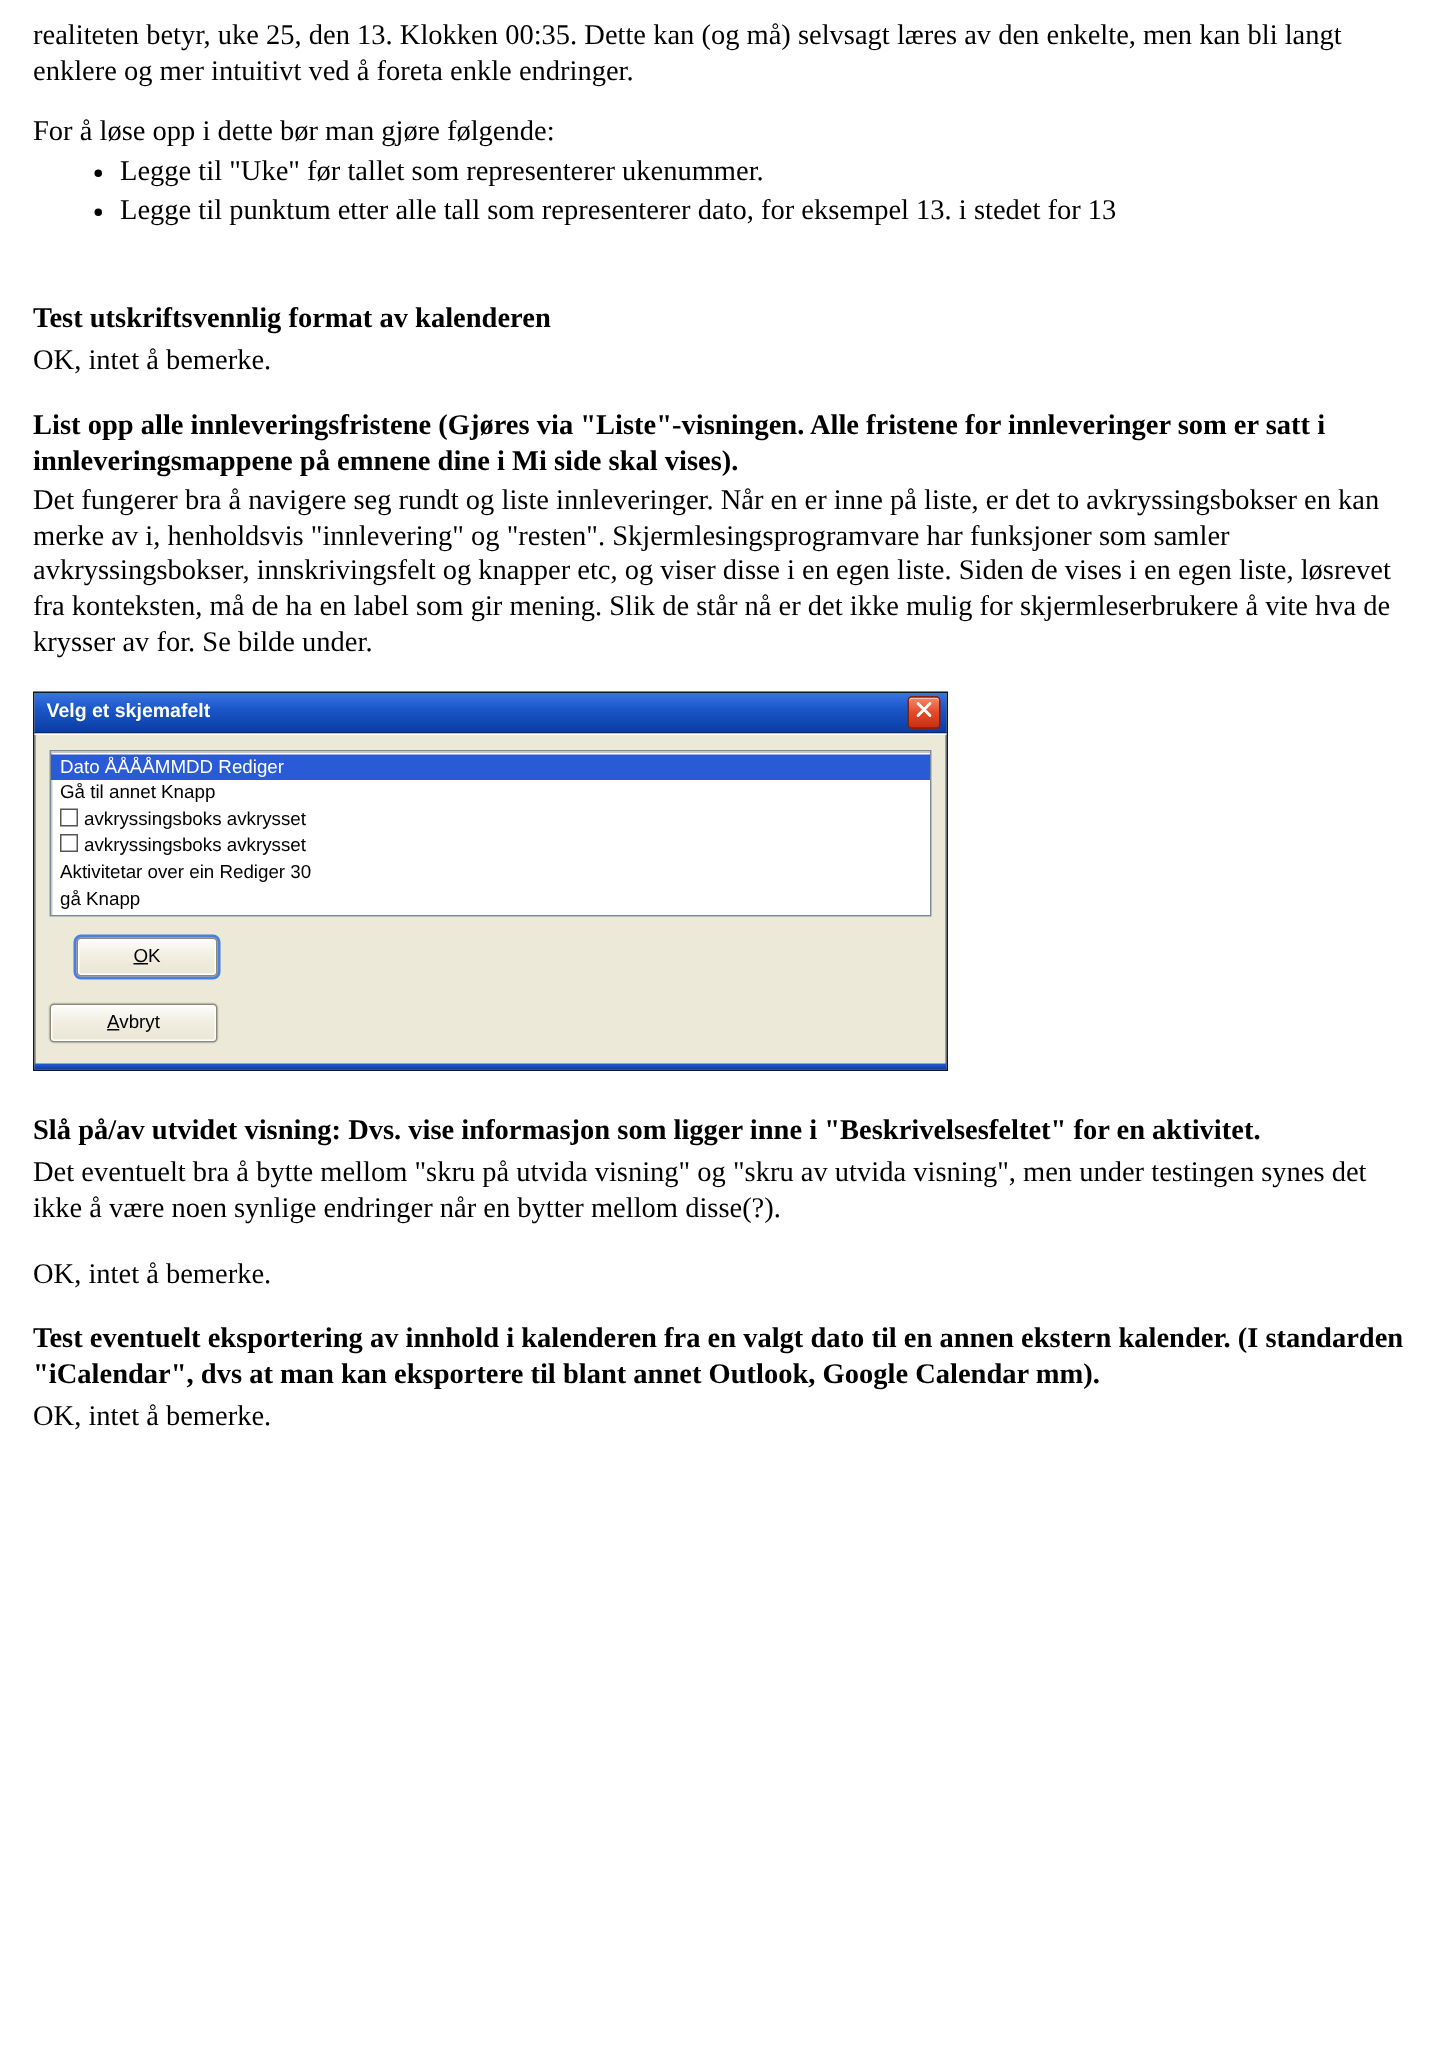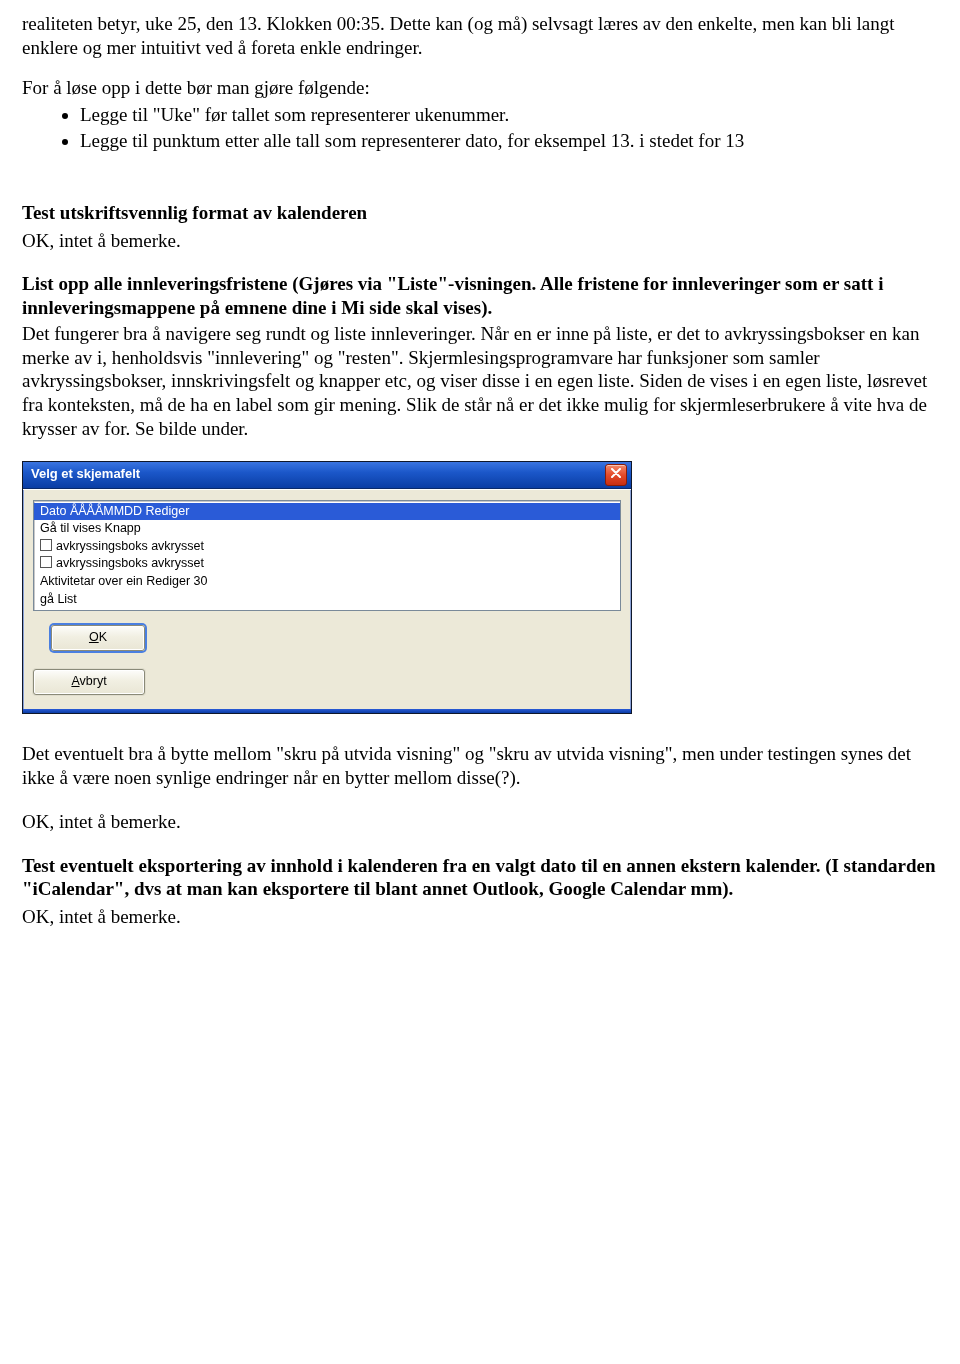--- a/index.html
+++ b/index.html
@@ -149,43 +149,44 @@
       <span>
         <svg viewBox="0 0 10 10">
             <path d="M1 1 L9 9 M9 1 L1 9" stroke="#fff" stroke-width="2" stroke-linecap="round"></path>
           </svg>
       </span>
     </div>
   </div>
   <div class="dlg-body">
     <div class="listbox">
       <div class="row selected">Dato ÅÅÅÅMMDD   Rediger</div>
-      <div class="row">Gå til vises Knapp</div>
+      <div class="row">Gå til annet Knapp</div>
       <div class="row">
         <span class="chkbox"></span><span>avkryssingsboks avkrysset</span>
       </div>
       <div class="row">
         <span class="chkbox"></span><span>avkryssingsboks avkrysset</span>
       </div>
       <div class="row">Aktivitetar over ein Rediger 30</div>
-      <div class="row">gå List</div>
+      <div class="row">gå Knapp</div>
     </div>
     <div class="btn-col">
       <div class="win-btn default">
         <span><span class="mn">O</span>K</span>
       </div>
       <div class="win-btn">
         <span><span class="mn">A</span>vbryt</span>
       </div>
     </div>
   </div>
   <div class="dlg-bottom"></div>
 </div>
 
 <div class="block">
+  <p class="bold">Slå på/av utvidet visning: Dvs. vise informasjon som ligger inne i "Beskrivelsesfeltet" for en aktivitet.</p>
   <p>Det eventuelt bra å bytte mellom "skru på utvida visning" og "skru av utvida visning", men under testingen synes det ikke å være noen synlige endringer når en bytter mellom disse(?).</p>
 </div>
 
 <div class="block">
   <p>OK, intet å bemerke.</p>
 </div>
 
 <div class="block">
   <p class="bold">Test eventuelt eksportering av innhold i kalenderen fra en valgt dato til en annen ekstern kalender. (I standarden "iCalendar", dvs at man kan eksportere til blant annet Outlook, Google Calendar mm).</p>
   <p>OK, intet å bemerke.</p>

